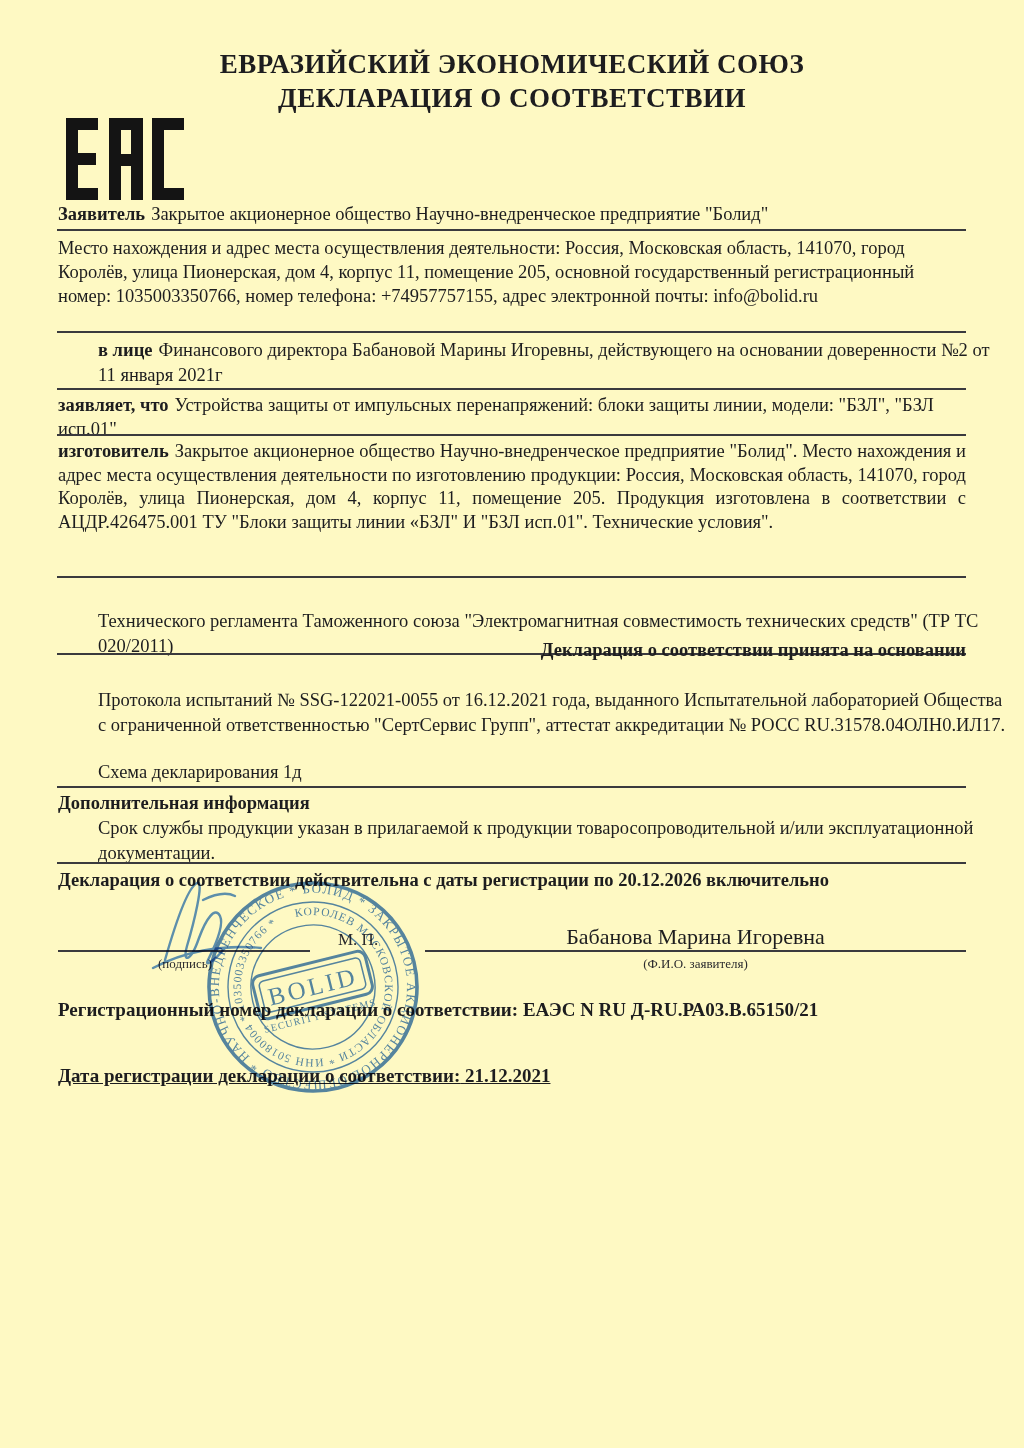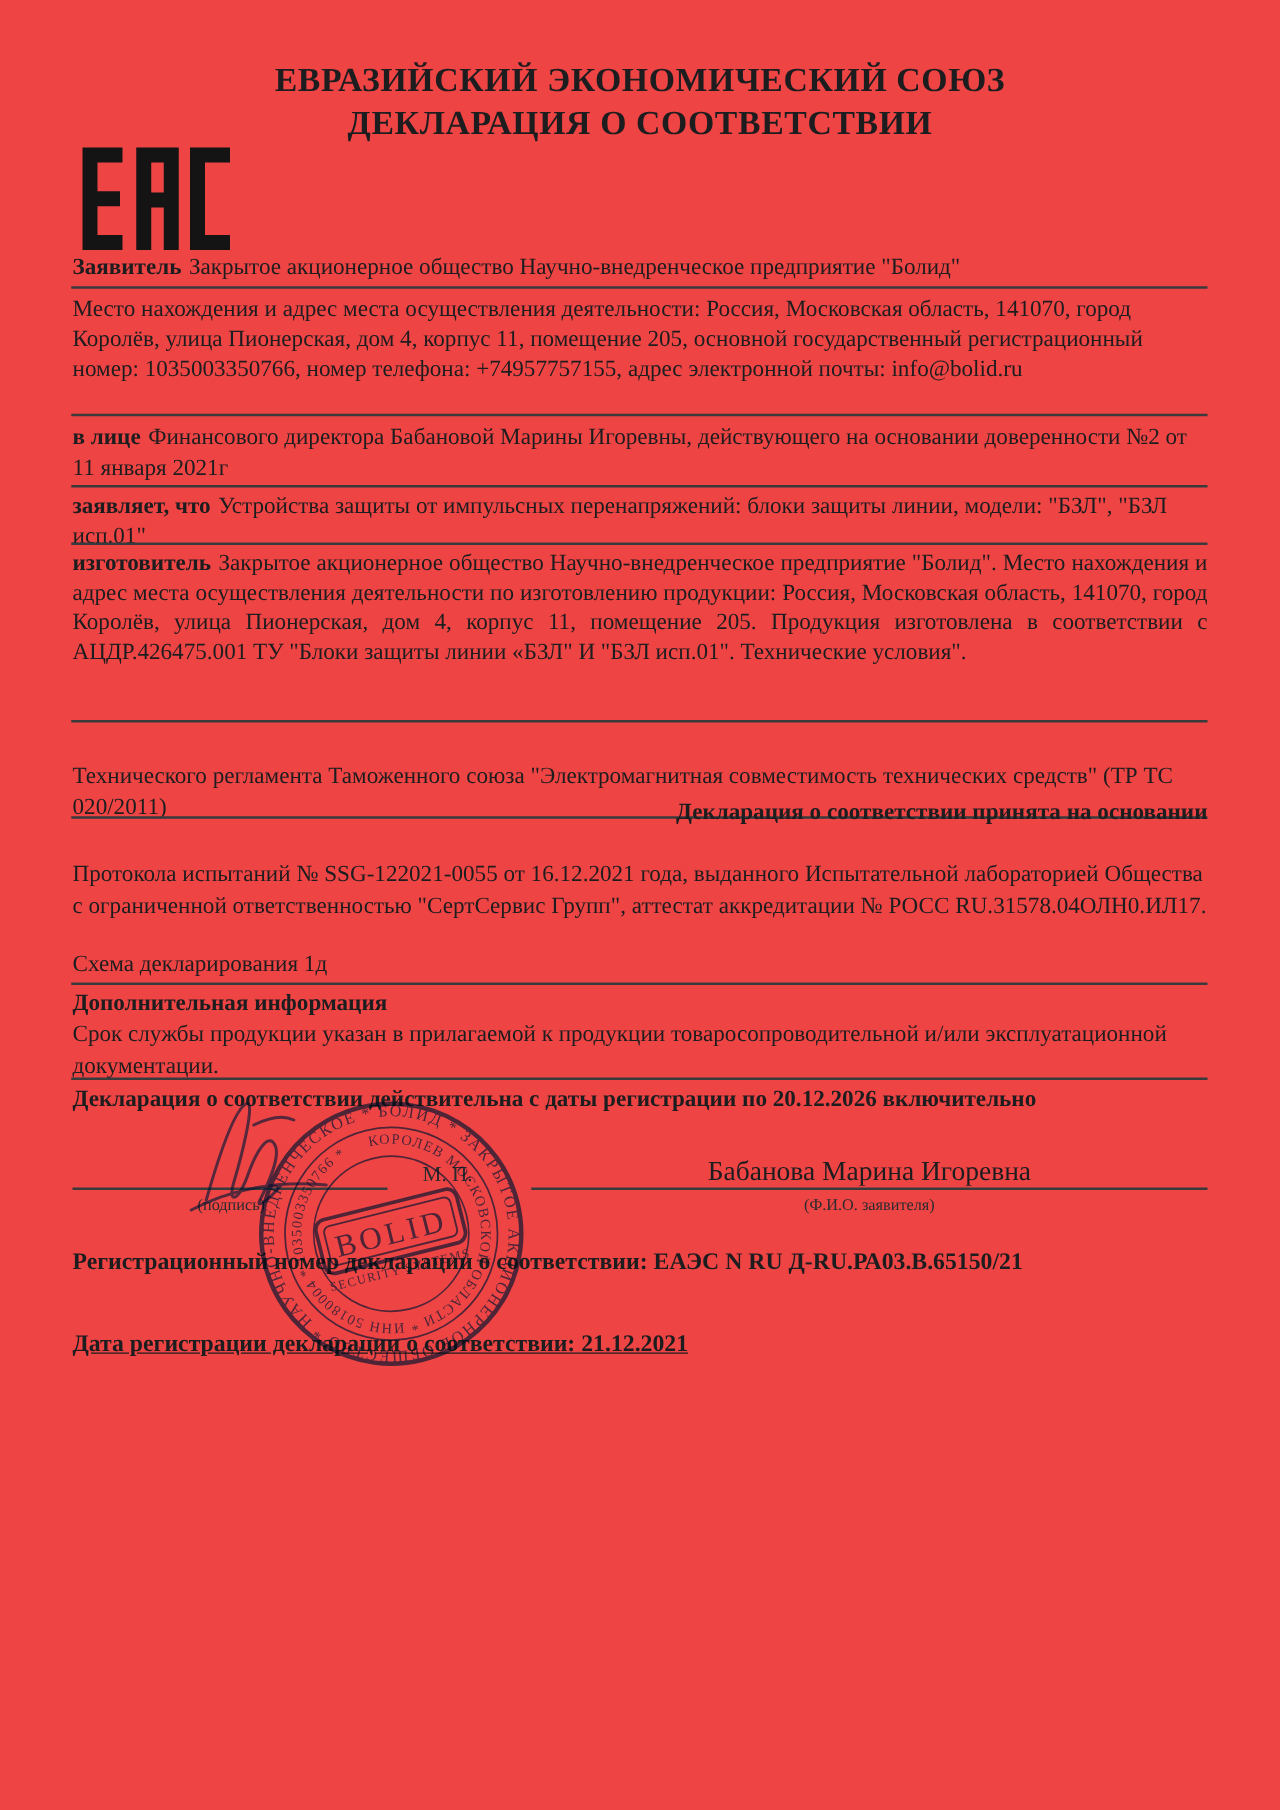--- a/index.html
+++ b/index.html
@@ -1,36 +1,36 @@
 <!DOCTYPE html>
 <html lang="ru"><head>
 <meta charset="utf-8">
 <style>
   html,body{margin:0;padding:0;background:#e8e8ea;}
   .page{
     position:relative;
     width:1024px;height:1448px;
     margin:0 auto;
-    background:#ef4444;
+    background:#fef9c3;
     font-family:"Liberation Serif","DejaVu Serif",serif;
     color:#1d1d1f;
     overflow:hidden;
   }
   .abs{position:absolute;}
   .title{
     left:0;width:1024px;text-align:center;
     font-weight:bold;font-size:27px;line-height:33px;
     letter-spacing:.5px;
   }
   .para{
     left:58px;width:908px;
     font-size:18.5px;line-height:24px;
   }
   .para b{margin-right:6px;}
-  .lh25{line-height:25px;}
+  .lh25{line-height:25px;margin-left:40px;}
   .lh235{line-height:23.5px;}
   .just{text-align:justify;}
   .bold{font-weight:bold;}
   .rule{
     left:57px;width:909px;height:0;
     border-top:2px solid #3a3a3d;
   }
   .sigline{
     height:0;border-top:2px solid #3a3a3d;
   }

